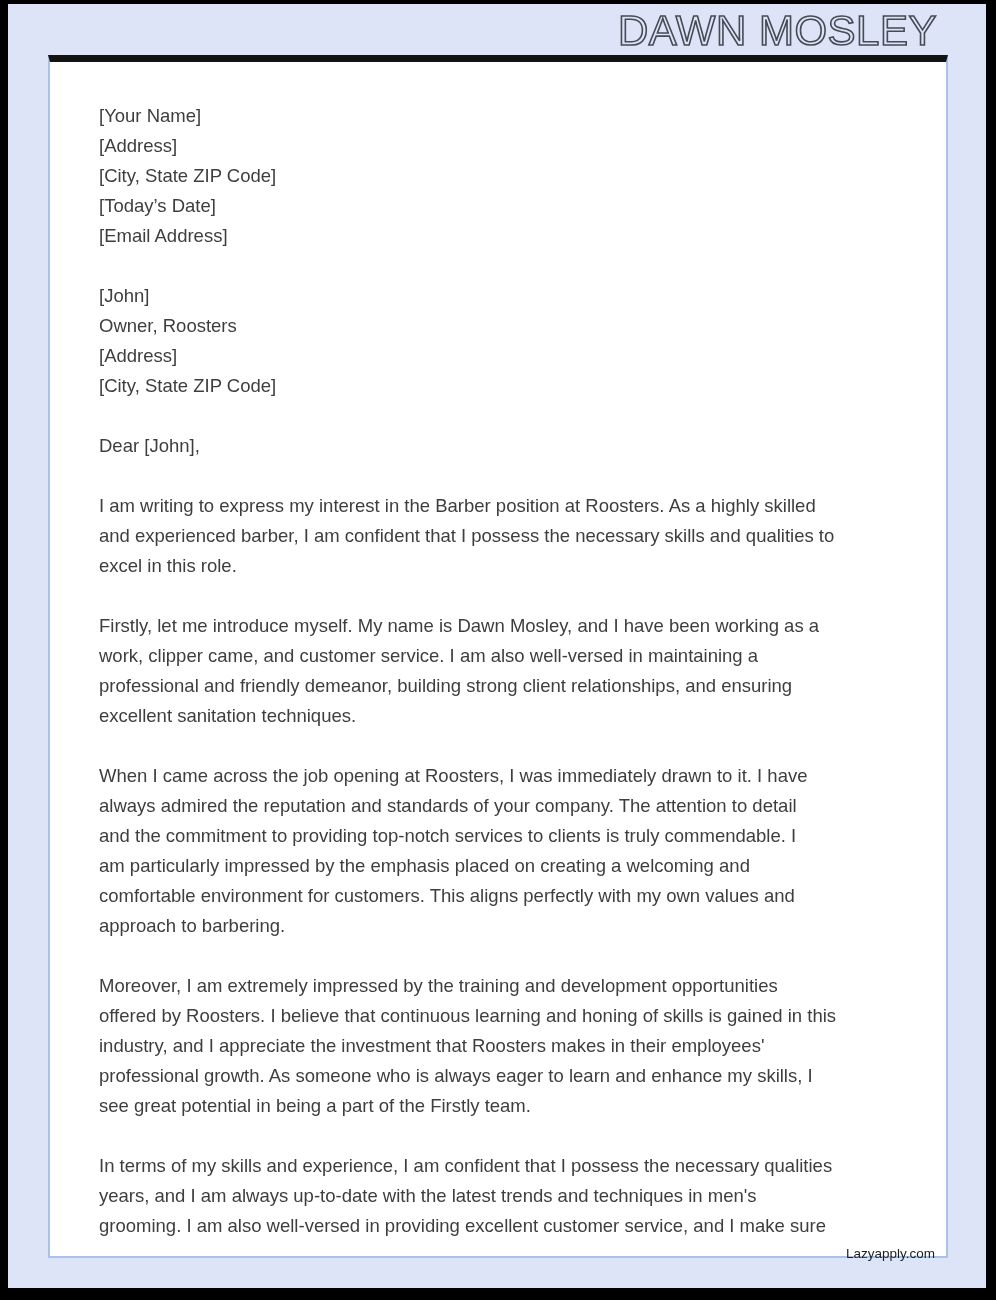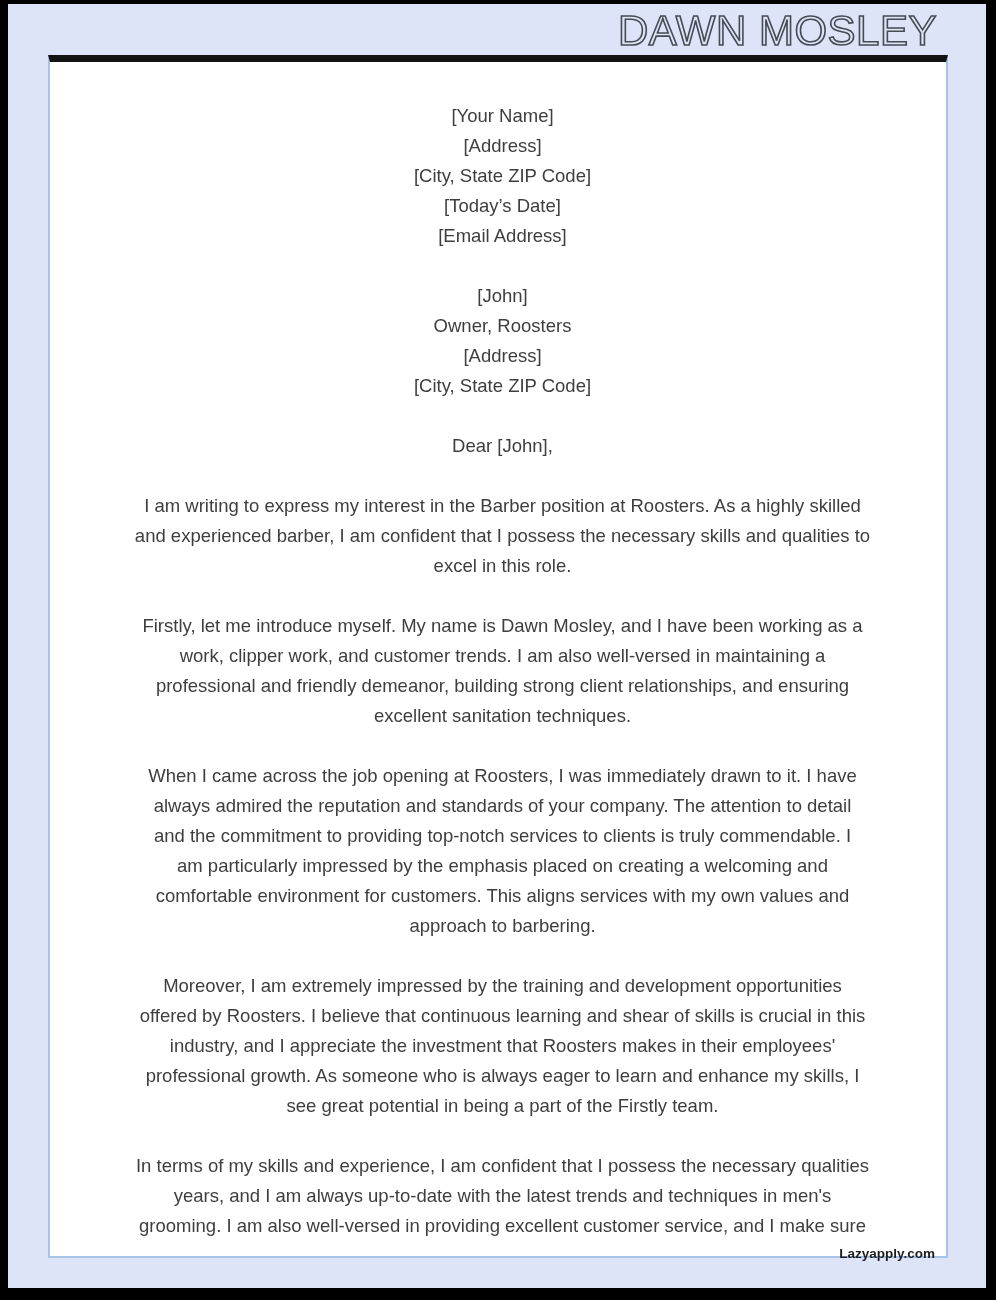--- a/index.html
+++ b/index.html
@@ -15,21 +15,20 @@
     font-family: "Liberation Sans", sans-serif;
   }
   
   .canvas {
     position: absolute;
     left: 8px;
     top: 4px;
     width: 978px;
     height: 1284px;
     background: #dde4f8;
-    text-align: center;
   }
   
   .brand {
     position: absolute;
     top: 0px;
     right: 49px;
     font-size: 42px;
     line-height: 54px;
     letter-spacing: 0.5px;
     font-weight: 400;
@@ -60,21 +59,20 @@
   }
   .block, .paragraph { margin: 0 0 30px 0; }
   .line { white-space: nowrap; }
   .watermark {
     position: absolute;
     top: 1242px;
     right: 51px;
     font-size: 13.5px;
     line-height: 16px;
     color: #1e1e1e;
-    font-weight: bold;
   }
   
   .bottom-bar {
     position: absolute;
     left: 0;
     top: 1288px;
     width: 996px;
     height: 12px;
     background: #000;
     z-index: 5;
@@ -108,35 +106,35 @@
       <div class="block line">Dear [John],</div>
 
       <div>
           <div class="paragraph">
             <div class="line">I am writing to express my interest in the Barber position at Roosters. As a highly skilled</div>
             <div class="line">and experienced barber, I am confident that I possess the necessary skills and qualities to</div>
             <div class="line">excel in this role.</div>
           </div>
           <div class="paragraph">
             <div class="line">Firstly, let me introduce myself. My name is Dawn Mosley, and I have been working as a</div>
-            <div class="line">work, clipper work, and customer trends. I am also well-versed in maintaining a</div>
+            <div class="line">work, clipper came, and customer service. I am also well-versed in maintaining a</div>
             <div class="line">professional and friendly demeanor, building strong client relationships, and ensuring</div>
             <div class="line">excellent sanitation techniques.</div>
           </div>
           <div class="paragraph">
             <div class="line">When I came across the job opening at Roosters, I was immediately drawn to it. I have</div>
             <div class="line">always admired the reputation and standards of your company. The attention to detail</div>
             <div class="line">and the commitment to providing top-notch services to clients is truly commendable. I</div>
             <div class="line">am particularly impressed by the emphasis placed on creating a welcoming and</div>
-            <div class="line">comfortable environment for customers. This aligns services with my own values and</div>
+            <div class="line">comfortable environment for customers. This aligns perfectly with my own values and</div>
             <div class="line">approach to barbering.</div>
           </div>
           <div class="paragraph">
             <div class="line">Moreover, I am extremely impressed by the training and development opportunities</div>
-            <div class="line">offered by Roosters. I believe that continuous learning and shear of skills is crucial in this</div>
+            <div class="line">offered by Roosters. I believe that continuous learning and honing of skills is gained in this</div>
             <div class="line">industry, and I appreciate the investment that Roosters makes in their employees'</div>
             <div class="line">professional growth. As someone who is always eager to learn and enhance my skills, I</div>
             <div class="line">see great potential in being a part of the Firstly team.</div>
           </div>
           <div class="paragraph">
             <div class="line">In terms of my skills and experience, I am confident that I possess the necessary qualities</div>
             <div class="line">years, and I am always up-to-date with the latest trends and techniques in men's</div>
             <div class="line">grooming. I am also well-versed in providing excellent customer service, and I make sure</div>
           </div>
         </div>

